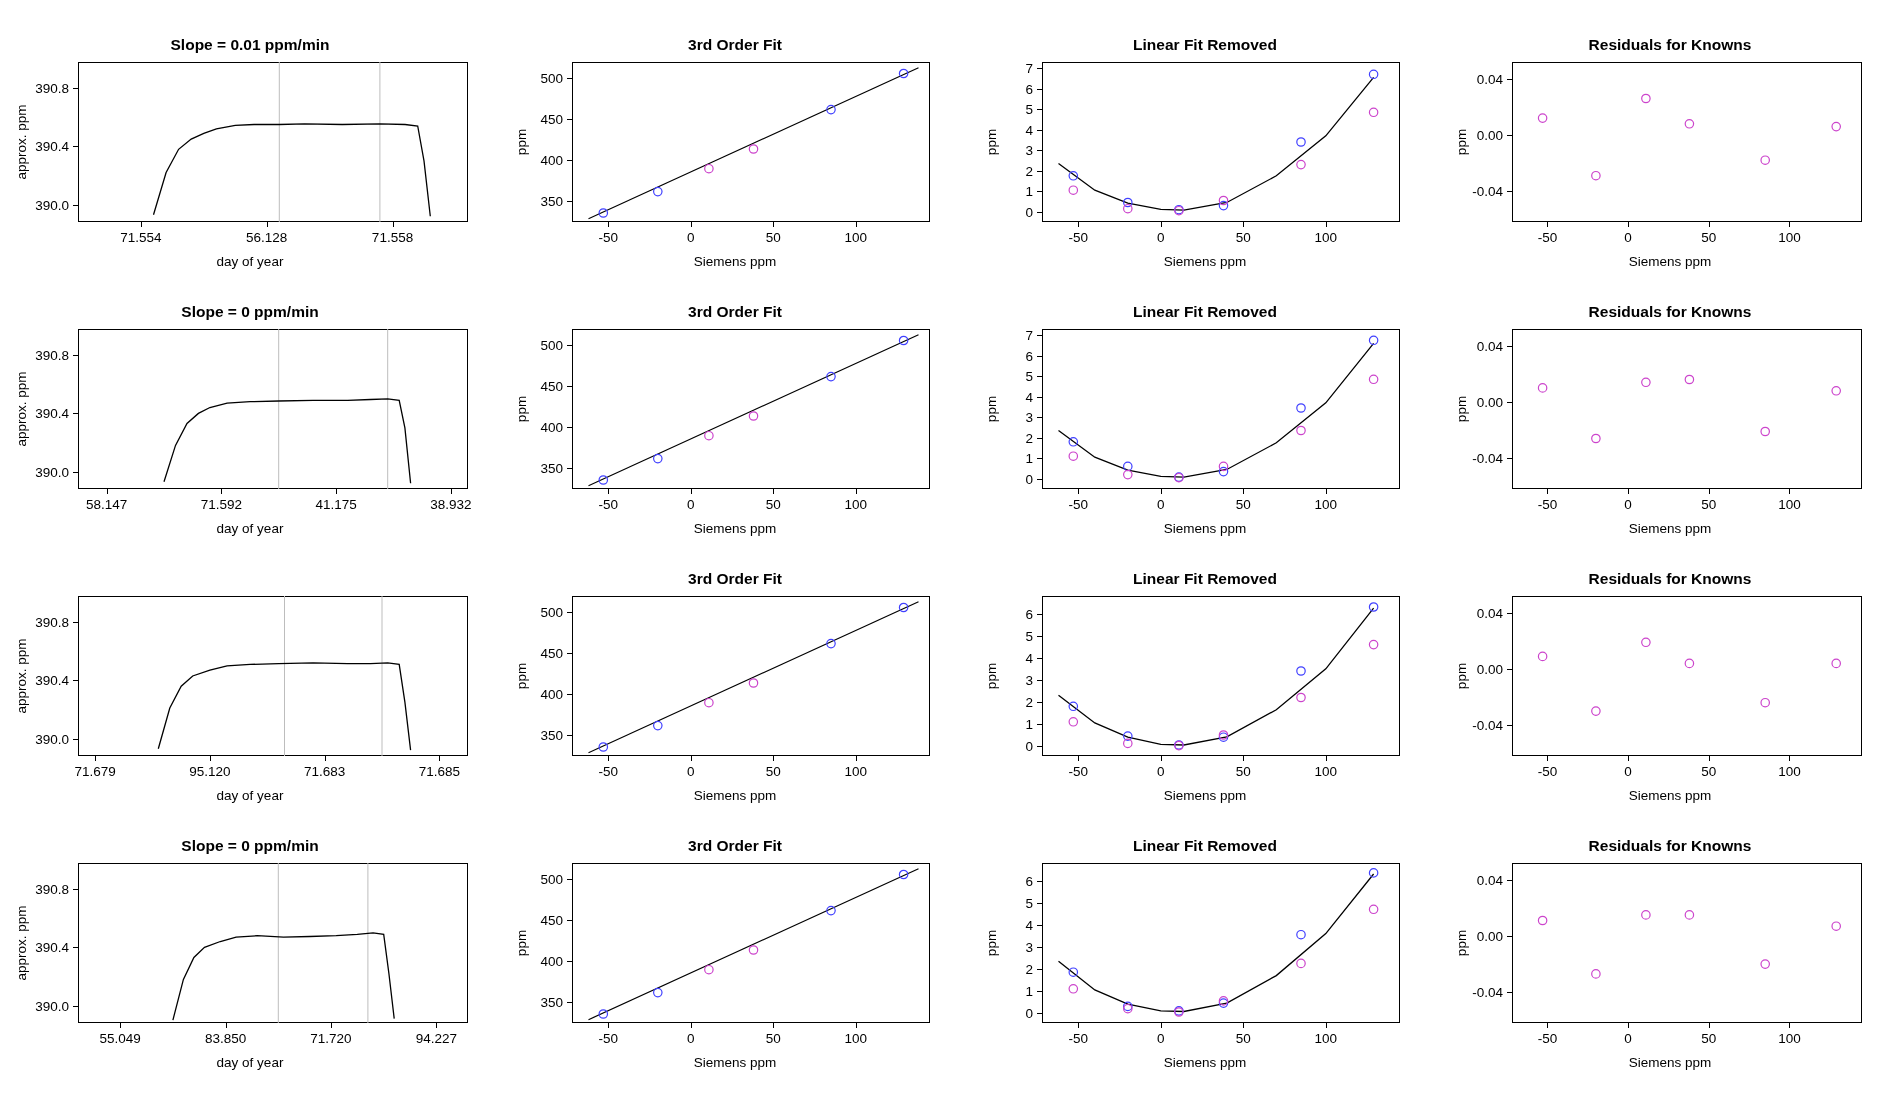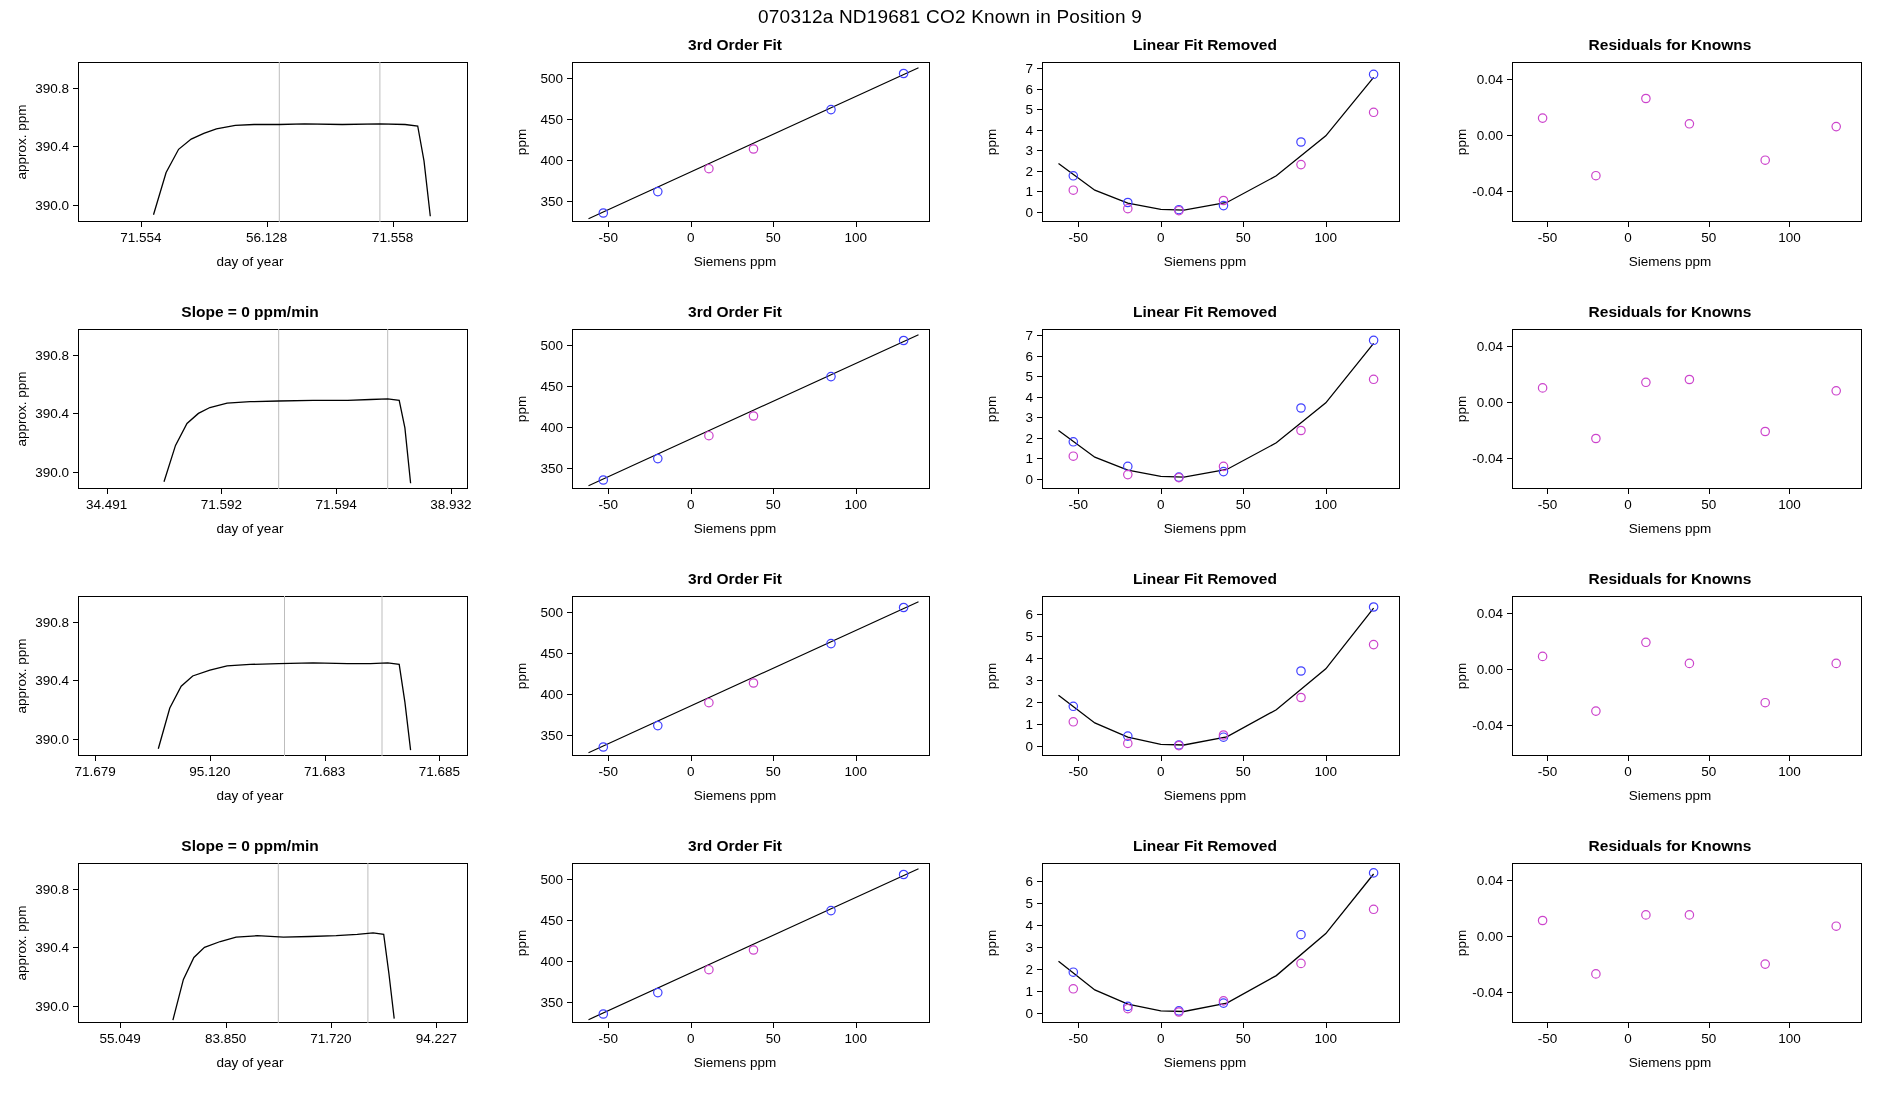--- a/index.html
+++ b/index.html
@@ -96,24 +96,24 @@
   .axis-line {
     position: absolute;
     background: #000000;
   }
   svg { display: block; }
 </style>
 </head>
 <body>
 
 <div id="page">
-  <div class="main-title">070312a      ND19681   CO2 Known in Position  9</div>
   <div class="grid" id="grid">
       <div class="row">
         <div class="cell c0">
+          <div class="panel-title">Slope =  0.01  ppm/min</div>
           <div class="plotbox" style="left: 78px; top: 32px; width: 390px; height: 160px;"></div>
           <div class="plotarea" style="left: 78px; top: 32px; width: 390px; height: 160px;">
             <svg width="390" height="160">
               <line x1="201.3" y1="0" x2="201.3" y2="160" stroke="#bdbdbd" stroke-width="1"></line>
               <line x1="301.9" y1="0" x2="301.9" y2="160" stroke="#bdbdbd" stroke-width="1"></line>
               <polyline points="75.5,152.7 88.1,110.5 100.6,87.3 113.2,77.1 125.8,71.3 138.4,66.9 157.3,63.3 176.1,62.5 201.3,62.5 226.5,61.8 264.2,62.5 301.9,61.8 327.1,62.5 339.7,64.0 346.0,98.9 352.3,154.2" fill="none" stroke="#000000" stroke-width="1.3"></polyline>
             </svg>
           </div>
           <div class="axis-line" style="left: 140.903px; top: 192px; width: 1px; height: 5px;"></div>
           <div class="tick-label x" style="left: 140.903px; top: 200px;">71.554</div>
@@ -246,25 +246,25 @@
           <div class="panel-title">Slope =  0  ppm/min</div>
           <div class="plotbox" style="left: 78px; top: 32px; width: 390px; height: 160px;"></div>
           <div class="plotarea" style="left: 78px; top: 32px; width: 390px; height: 160px;">
             <svg width="390" height="160">
               <line x1="200.7" y1="0" x2="200.7" y2="160" stroke="#bdbdbd" stroke-width="1"></line>
               <line x1="309.7" y1="0" x2="309.7" y2="160" stroke="#bdbdbd" stroke-width="1"></line>
               <polyline points="86.0,152.7 97.5,116.4 109.0,94.5 120.4,84.4 131.9,78.5 149.1,74.2 172.1,72.7 200.7,72.0 235.1,71.3 269.6,71.3 292.5,70.5 309.7,69.8 321.2,71.3 326.9,98.9 332.6,154.2" fill="none" stroke="#000000" stroke-width="1.3"></polyline>
             </svg>
           </div>
           <div class="axis-line" style="left: 106.676px; top: 192px; width: 1px; height: 5px;"></div>
-          <div class="tick-label x" style="left: 106.676px; top: 200px;">34.491</div>
+          <div class="tick-label x" style="left: 106.676px; top: 200px;">58.147</div>
           <div class="axis-line" style="left: 221.382px; top: 192px; width: 1px; height: 5px;"></div>
           <div class="tick-label x" style="left: 221.382px; top: 200px;">71.592</div>
           <div class="axis-line" style="left: 336.088px; top: 192px; width: 1px; height: 5px;"></div>
-          <div class="tick-label x" style="left: 336.088px; top: 200px;">71.594</div>
+          <div class="tick-label x" style="left: 336.088px; top: 200px;">41.175</div>
           <div class="axis-line" style="left: 450.794px; top: 192px; width: 1px; height: 5px;"></div>
           <div class="tick-label x" style="left: 450.794px; top: 200px;">38.932</div>
           <div class="axis-line" style="left: 73px; top: 174.545px; width: 5px; height: 1px;"></div>
           <div class="tick-label y" style="left: 0px; width: 69px; top: 174.545px;">390.0</div>
           <div class="axis-line" style="left: 73px; top: 116.364px; width: 5px; height: 1px;"></div>
           <div class="tick-label y" style="left: 0px; width: 69px; top: 116.364px;">390.4</div>
           <div class="axis-line" style="left: 73px; top: 58.1818px; width: 5px; height: 1px;"></div>
           <div class="tick-label y" style="left: 0px; width: 69px; top: 58.1818px;">390.8</div>
           <div class="xlab" style="left: 0px; top: 224px;">day of year</div>
           <div class="ylab" style="left: 14px; top: 112px; transform: rotate(-90deg) translate(-50%, 0px);">approx. ppm</div>

